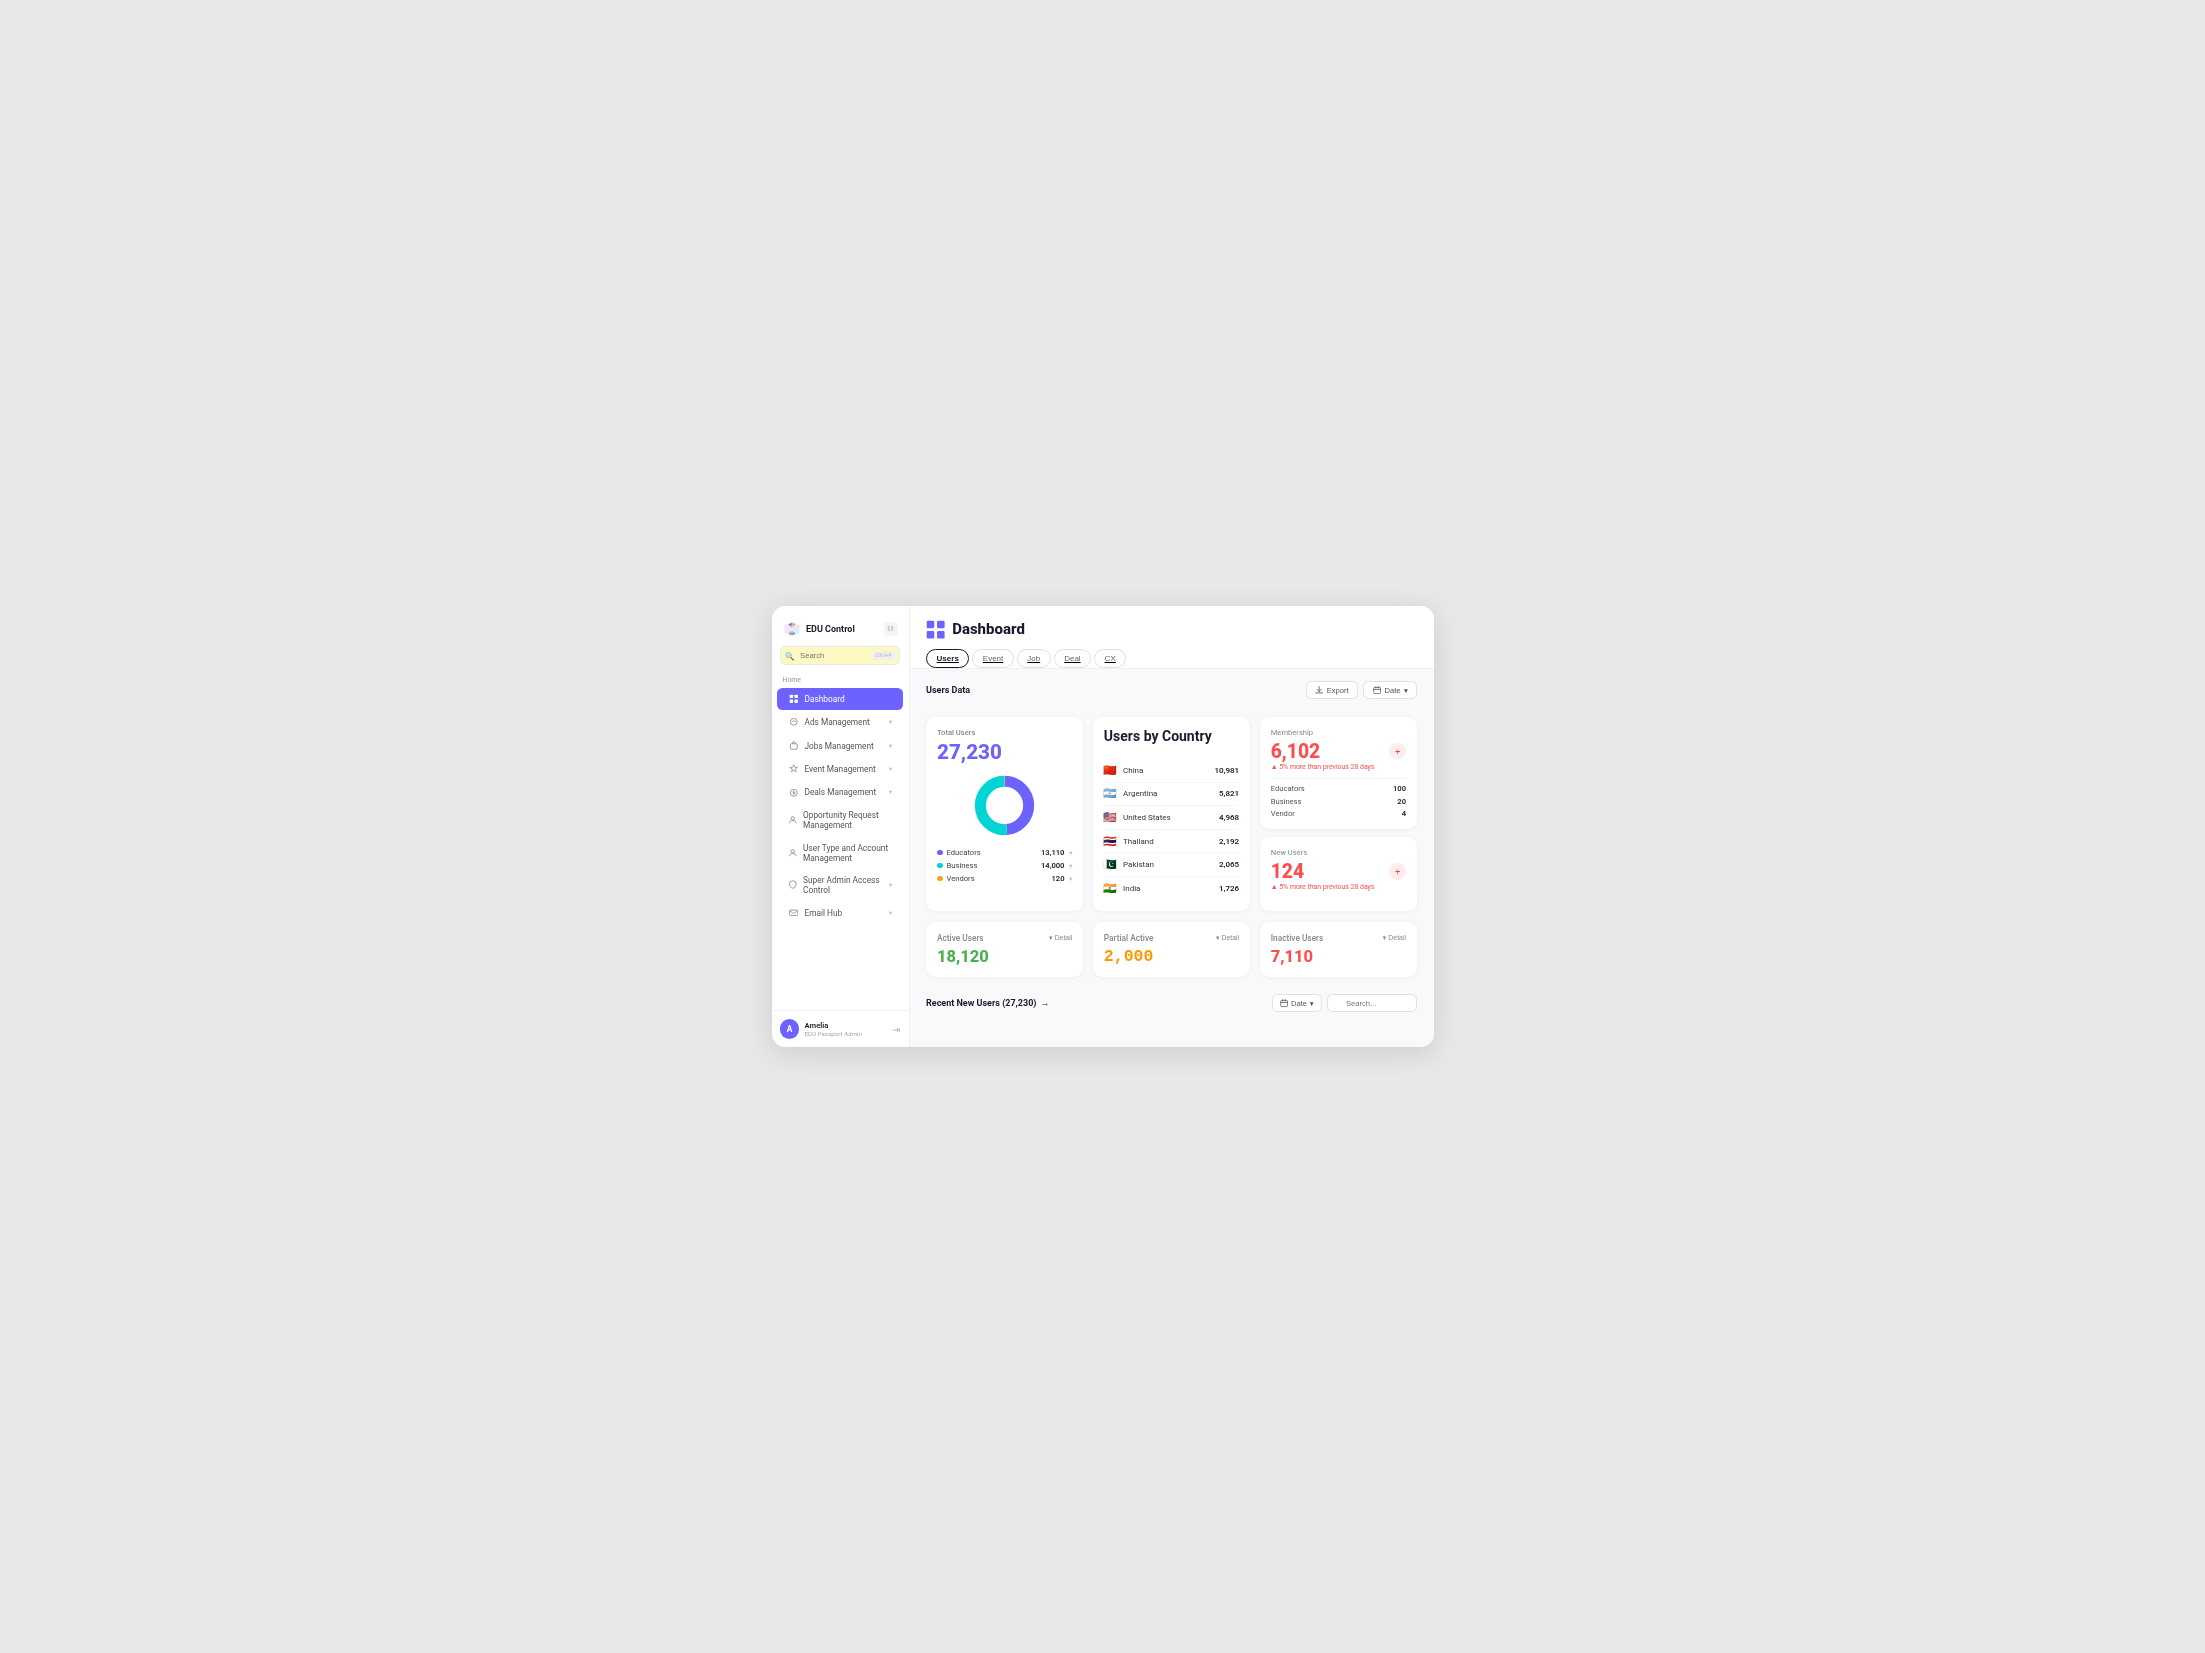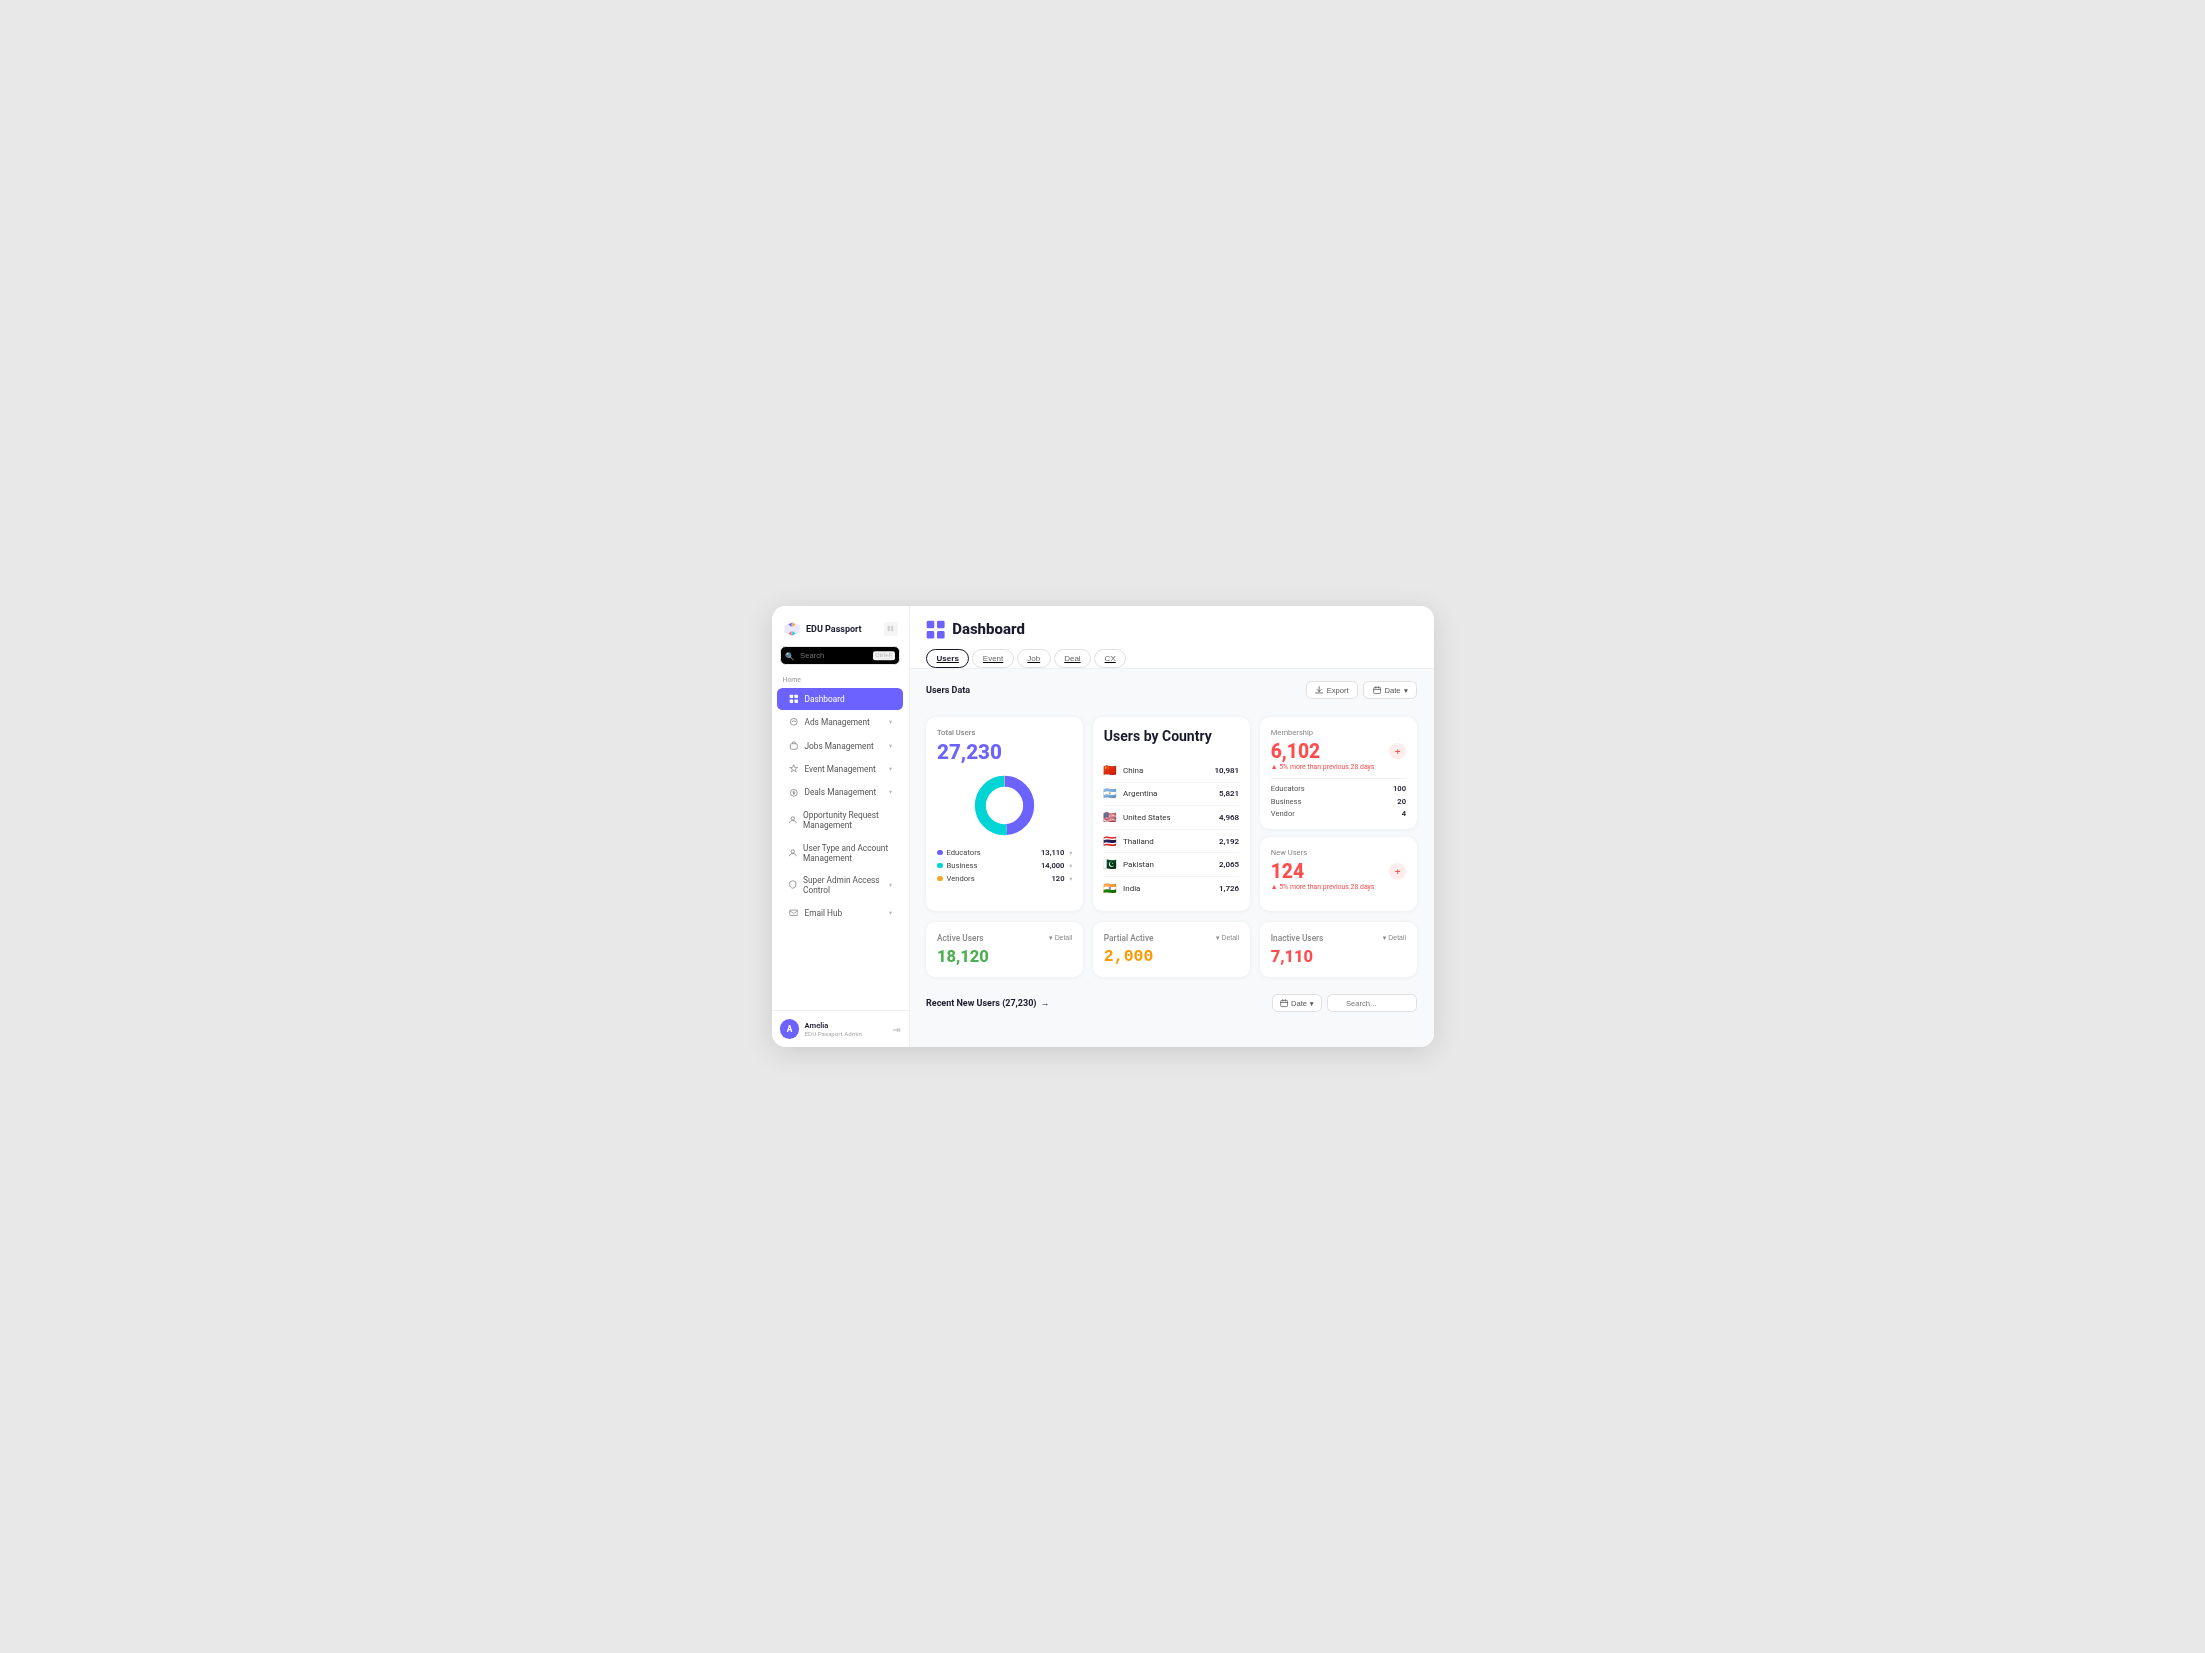--- a/index.html
+++ b/index.html
@@ -66,21 +66,21 @@
       margin: 0 8.3px 8.3px;
       position: relative;
     }
     .sidebar-search input {
       width: 100%;
       padding: 4.1px 5.5px 4.1px 19.3px;
       border: 0.7px solid #e8e8e8;
       border-radius: 5.5px;
       font-size: 7.6px;
       color: #888;
-      background: #000000;
+      background: #fef9c3;
       outline: none;
     }
     .sidebar-search .search-icon {
       position: absolute;
       left: 5.5px;
       top: 50%;
       transform: translateY(-50%);
       color: #aaa;
       font-size: 7.6px;
     }
@@ -489,21 +489,21 @@
   <div class="sidebar">
     <div class="sidebar-header">
       <div class="sidebar-logo">
         <svg class="logo-icon" viewBox="0 0 26 26" fill="none">
           <polygon points="13,2 24,8 24,18 13,24 2,18 2,8" fill="#6c63ff" opacity="0.15"></polygon>
           <polygon points="13,4 14,10 18,6" fill="#f5a623"></polygon>
           <polygon points="13,4 12,10 8,6" fill="#6c63ff"></polygon>
           <polygon points="13,22 14,16 18,20" fill="#00d4d4"></polygon>
           <polygon points="13,22 12,16 8,20" fill="#ff6b6b"></polygon>
         </svg>
-        <span class="sidebar-title">EDU Passport</span>
+        <span class="sidebar-title">EDU Control</span>
       </div>
       <button class="sidebar-collapse-btn">
         <svg width="6.9" height="6.9" viewBox="0 0 10 10" fill="none">
             <rect x="1" y="1" width="3" height="8" rx="1" fill="#ccc"></rect>
             <rect x="6" y="1" width="3" height="8" rx="1" fill="#ccc"></rect>
           </svg>
       </button>
     </div>
 
     <div class="sidebar-search">

